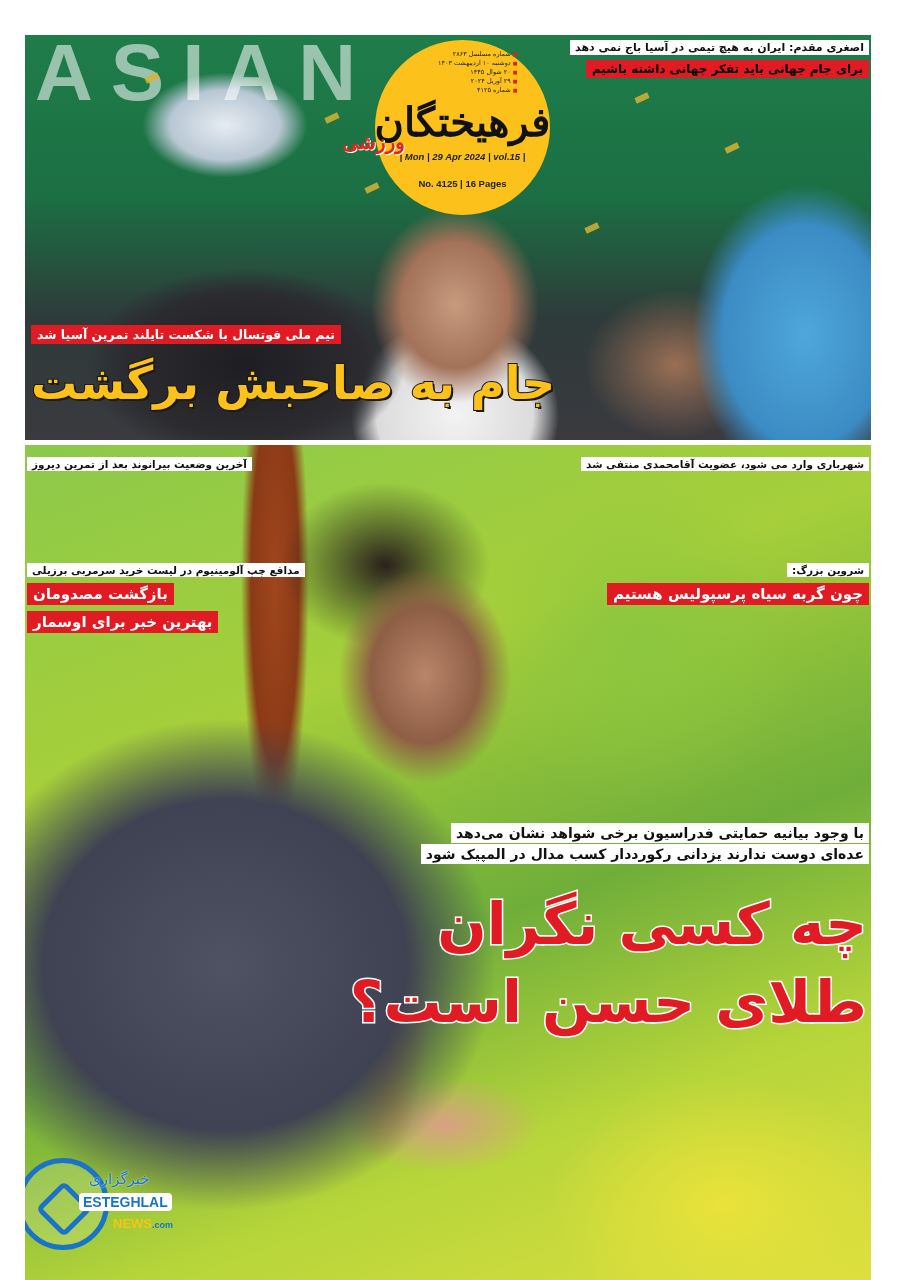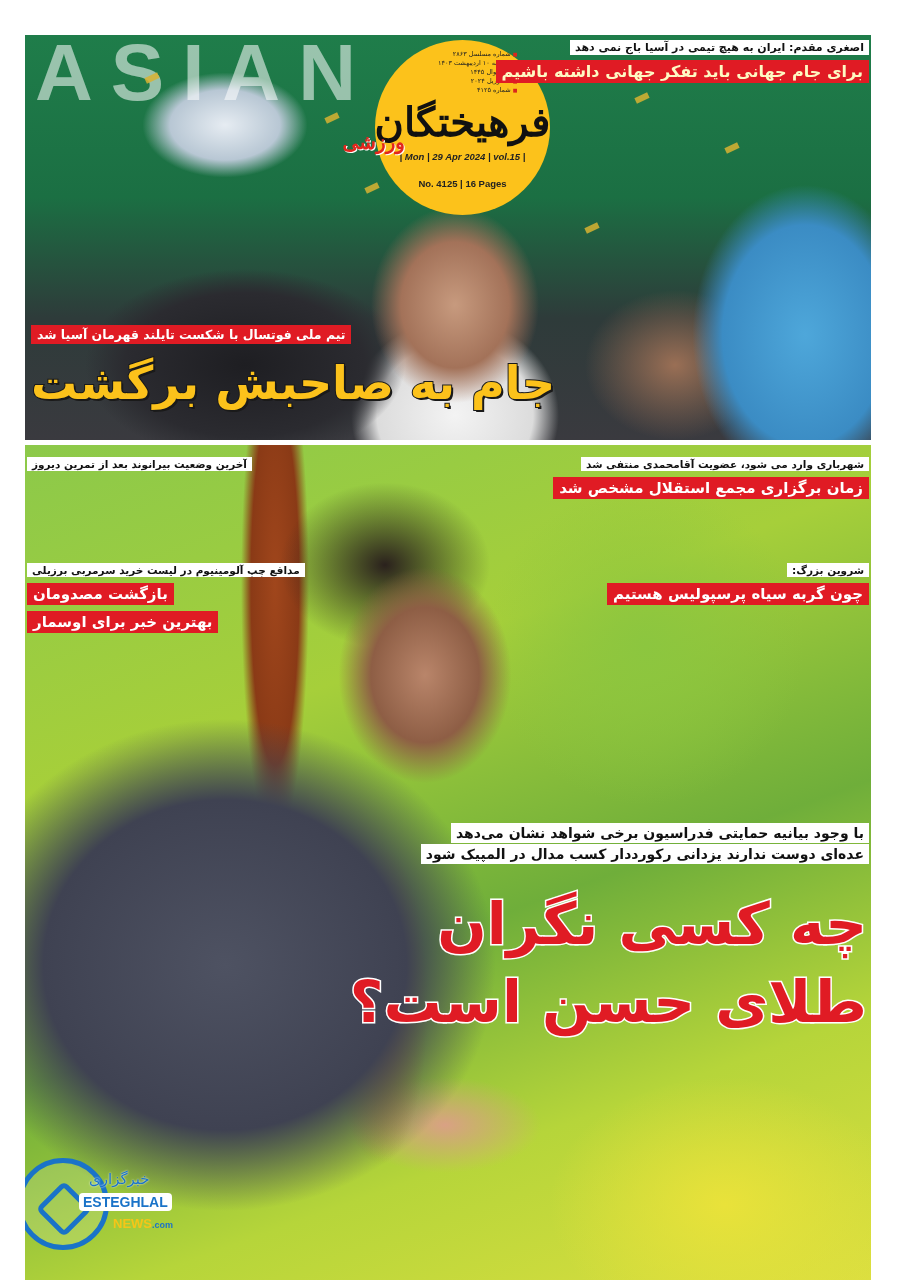--- a/index.html
+++ b/index.html
@@ -44,22 +44,22 @@
   }
   .mast-date { font-family:"Liberation Sans", sans-serif; font-weight:bold; font-size:9.5px; color:#222; margin-top:6px;font-style:italic; }
   .mast-issue { font-family:"Liberation Sans", sans-serif; font-weight:bold; font-size:9.5px; color:#222; margin-top:16px; }
 
   
   .tr-kicker {
     position:absolute; right:2px; top:5px; background:#fff; color:#111; direction:rtl;
     font-size:11px; font-weight:bold; padding:1px 5px; white-space:nowrap;
   }
   .tr-title {
-    position:absolute; right:2px; top:25px; background:#e01b24; color:#fef9c3; direction:rtl;
-    font-size:16px; font-weight:bold; padding:2px 6px; white-space:nowrap;text-align:center;
+    position:absolute; right:2px; top:25px; background:#e01b24; color:#000000; direction:rtl;
+    font-size:12px; font-weight:bold; padding:2px 6px; white-space:nowrap;text-align:center;
   }
 
   
   .top-kicker {
     position:absolute; left:6px; top:290px; background:#e01b24; color:#fff; direction:rtl;
     font-size:12.5px; font-weight:bold; padding:2px 6px; white-space:nowrap;
   }
   .top-title {
     position:absolute; left:6px; top:318px; direction:rtl; white-space:nowrap;
     font-family:"DejaVu Sans", sans-serif; font-weight:bold; font-size:46px; line-height:60px;
@@ -148,30 +148,29 @@
         <span>فرهیختگان</span>
         <span class="mast-sub">ورزشی</span>
       </div>
       <div class="mast-date">| Mon | 29 Apr 2024 | vol.15 |</div>
       <div class="mast-issue">No. 4125 | 16 Pages</div>
     </div>
 
     <div class="tr-kicker">اصغری مقدم: ایران به هیچ تیمی در آسیا باج نمی دهد</div>
     <div class="tr-title">برای جام جهانی باید تفکر جهانی داشته باشیم</div>
 
-    <div class="top-kicker">تیم ملی فوتسال با شکست تایلند قهرمان آسیا شد</div>
+    <div class="top-kicker">تیم ملی فوتسال با شکست تایلند تمرین آسیا شد</div>
     <div class="top-title">جام به صاحبش برگشت</div>
   </div>
 
   <div class="bottom-photo">
 
     <div class="bl-kicker" style="left:2px;top:12px;">آخرین وضعیت بیرانوند بعد از تمرین دیروز</div>
 
     <div class="br-kicker" style="right:2px;top:12px;text-align:right;">شهرباری وارد می شود، عضویت آقامحمدی منتفی شد</div>
-    <div class="br-title" style="right:2px;top:32px;">زمان برگزاری مجمع استقلال مشخص شد</div>
 
     <div class="bl-kicker" style="left:2px;top:118px;">مدافع چپ آلومینیوم در لیست خرید سرمربی برزیلی</div>
     <div class="bl-title" style="left:2px;top:138px;">بازگشت مصدومان</div>
     <div class="bl-title" style="left:2px;top:166px;">بهترین خبر برای اوسمار</div>
 
     <div class="br-kicker" style="right:2px;top:118px;">شروین بزرگ:</div>
     <div class="br-title" style="right:2px;top:138px;">چون گربه سیاه پرسپولیس هستیم</div>
 
     <div class="deck">
       <div>با وجود بیانیه حمایتی فدراسیون برخی شواهد نشان می‌دهد</div><br>

